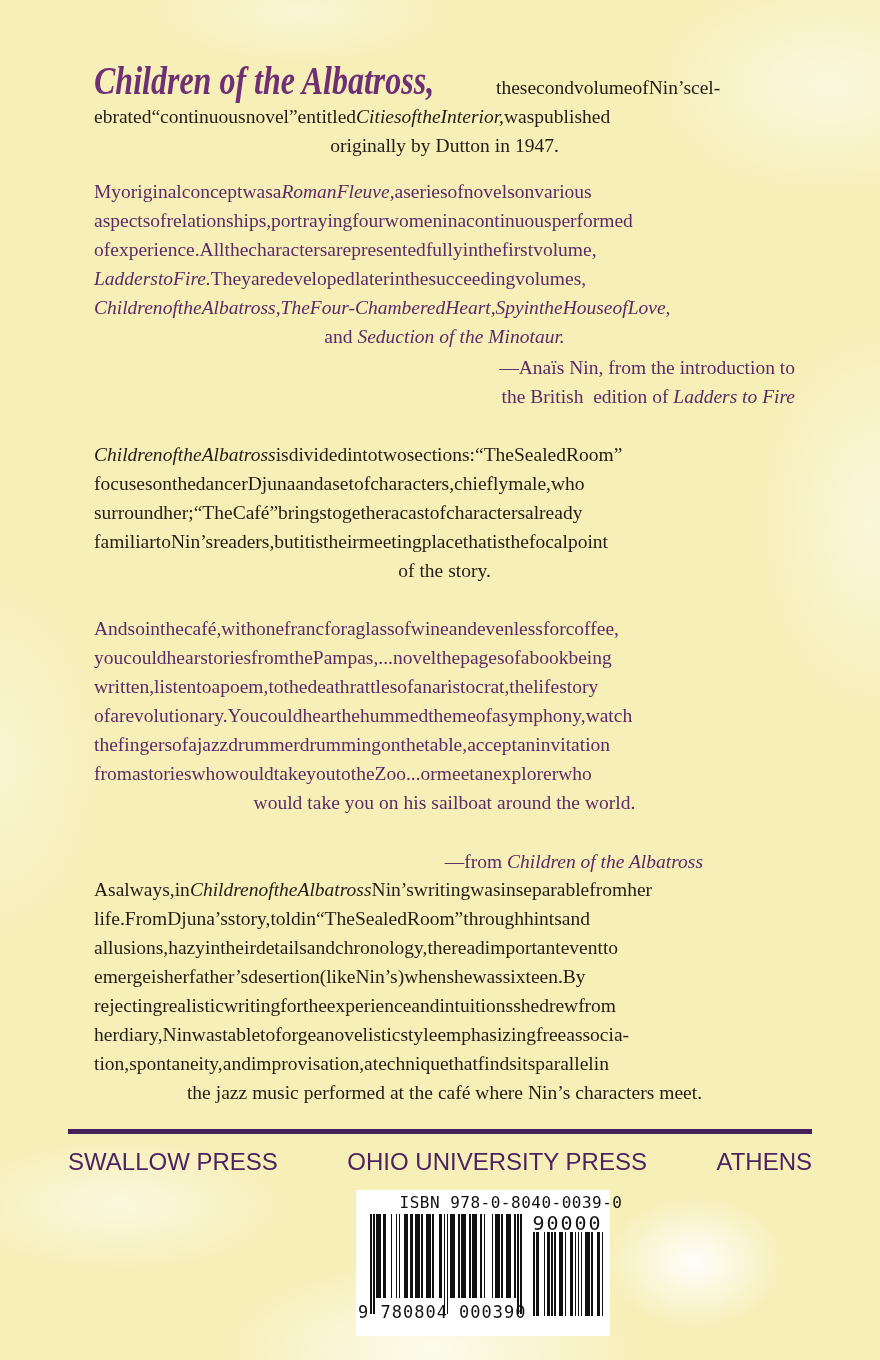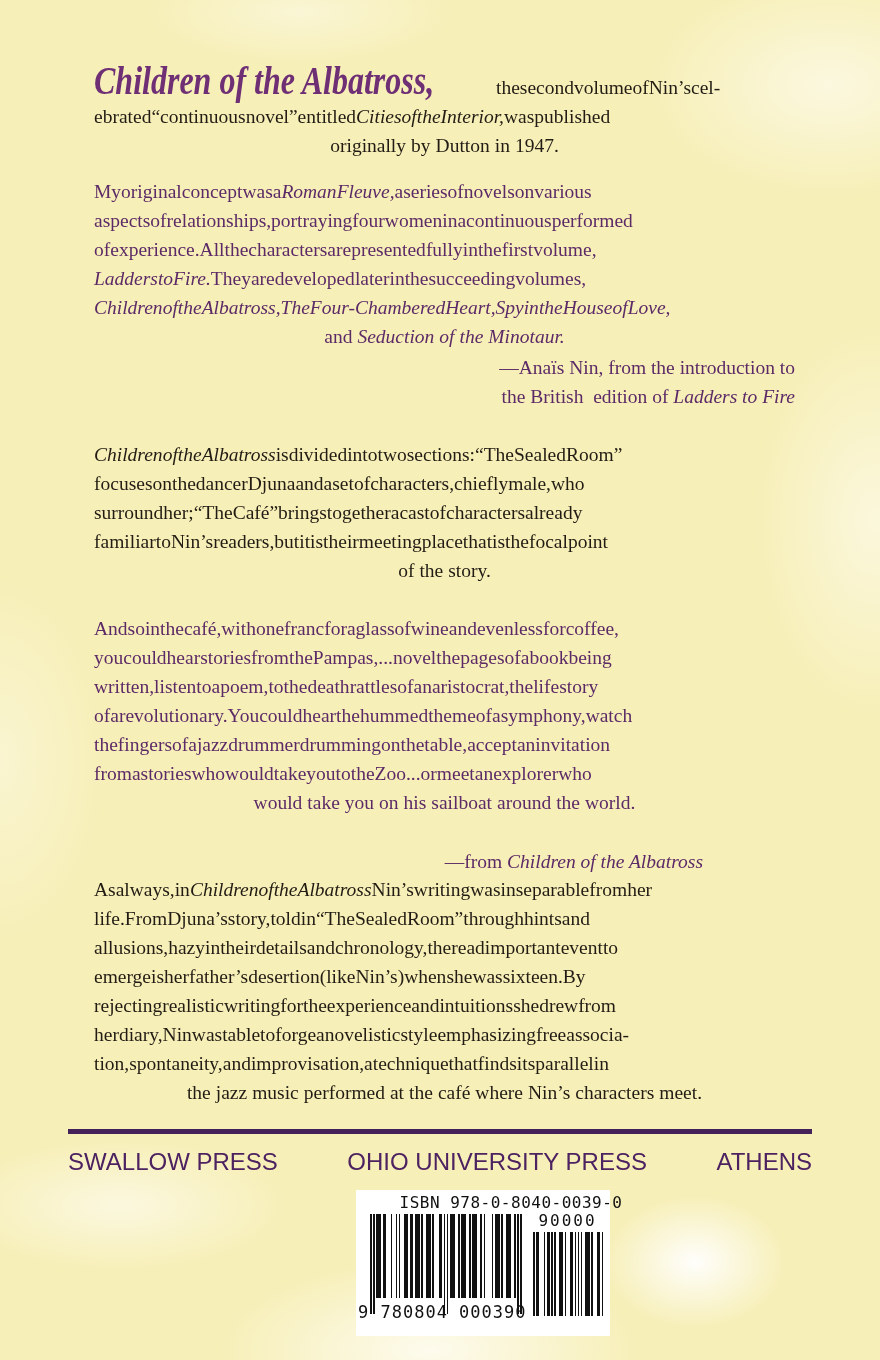--- a/index.html
+++ b/index.html
@@ -39,21 +39,21 @@
   .publisher{position:absolute; left:68px; top:1144px; width:744px; display:flex;
     justify-content:space-between; align-items:flex-end;
     font-family:"Liberation Sans", sans-serif; font-size:24px; line-height:36px; color:#4d2260;}
   .barcode-box{position:absolute; left:356px; top:1190px; width:254px; height:146px; background:#ffffff;}
   .isbn-label{position:absolute; top:3px; left:0; width:100%; text-align:center;
     font-family:"DejaVu Sans Mono", monospace; font-size:16px; letter-spacing:.5px; color:#111;margin-left:28px;}
   .bc-main{position:absolute; left:14px; top:24px; width:152px; height:106px;}
   .bc-digits{position:absolute; left:2px; top:112px; width:170px;
     font-family:"DejaVu Sans Mono", monospace; font-size:17px; letter-spacing:1px; color:#111; white-space:pre;}
   .bc-addon-label{position:absolute; left:176px; top:21px; width:71px; text-align:center;
-    font-family:"DejaVu Sans Mono", monospace; font-size:16px; letter-spacing:2px; color:#111;}
+    font-family:"DejaVu Sans Mono", monospace; font-size:20px; letter-spacing:2px; color:#111;}
   .bc-addon{position:absolute; left:176px; top:42px; width:71px; height:84px;}
 </style>
 </head>
 <body>
 
 <div class="page">
   <div class="para pos-p1 black">
       <div class="line">
         <span class="title-wrap"><span class="title-inner">Children of the Albatross,</span></span>
         <span class="seg-r">the</span>

